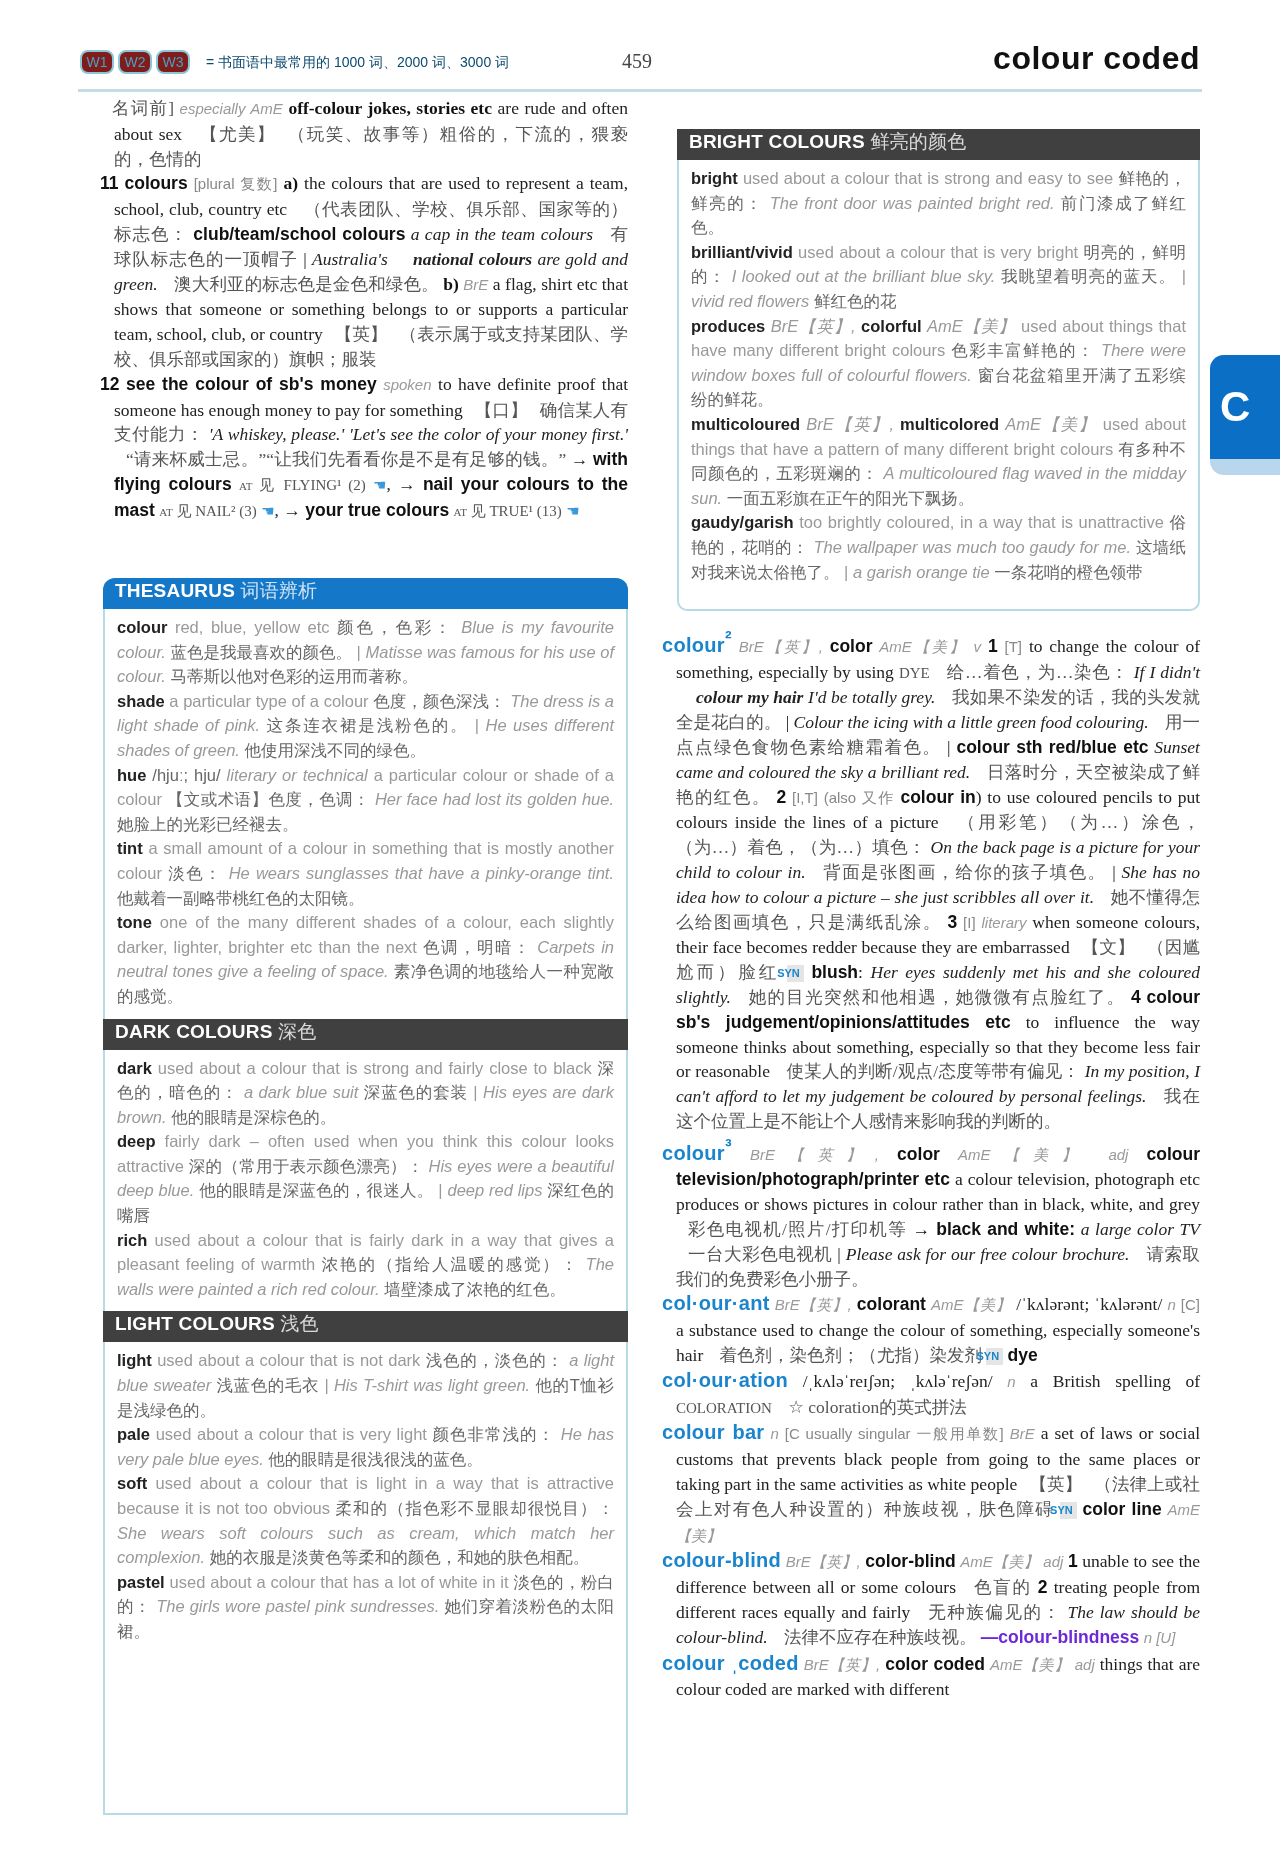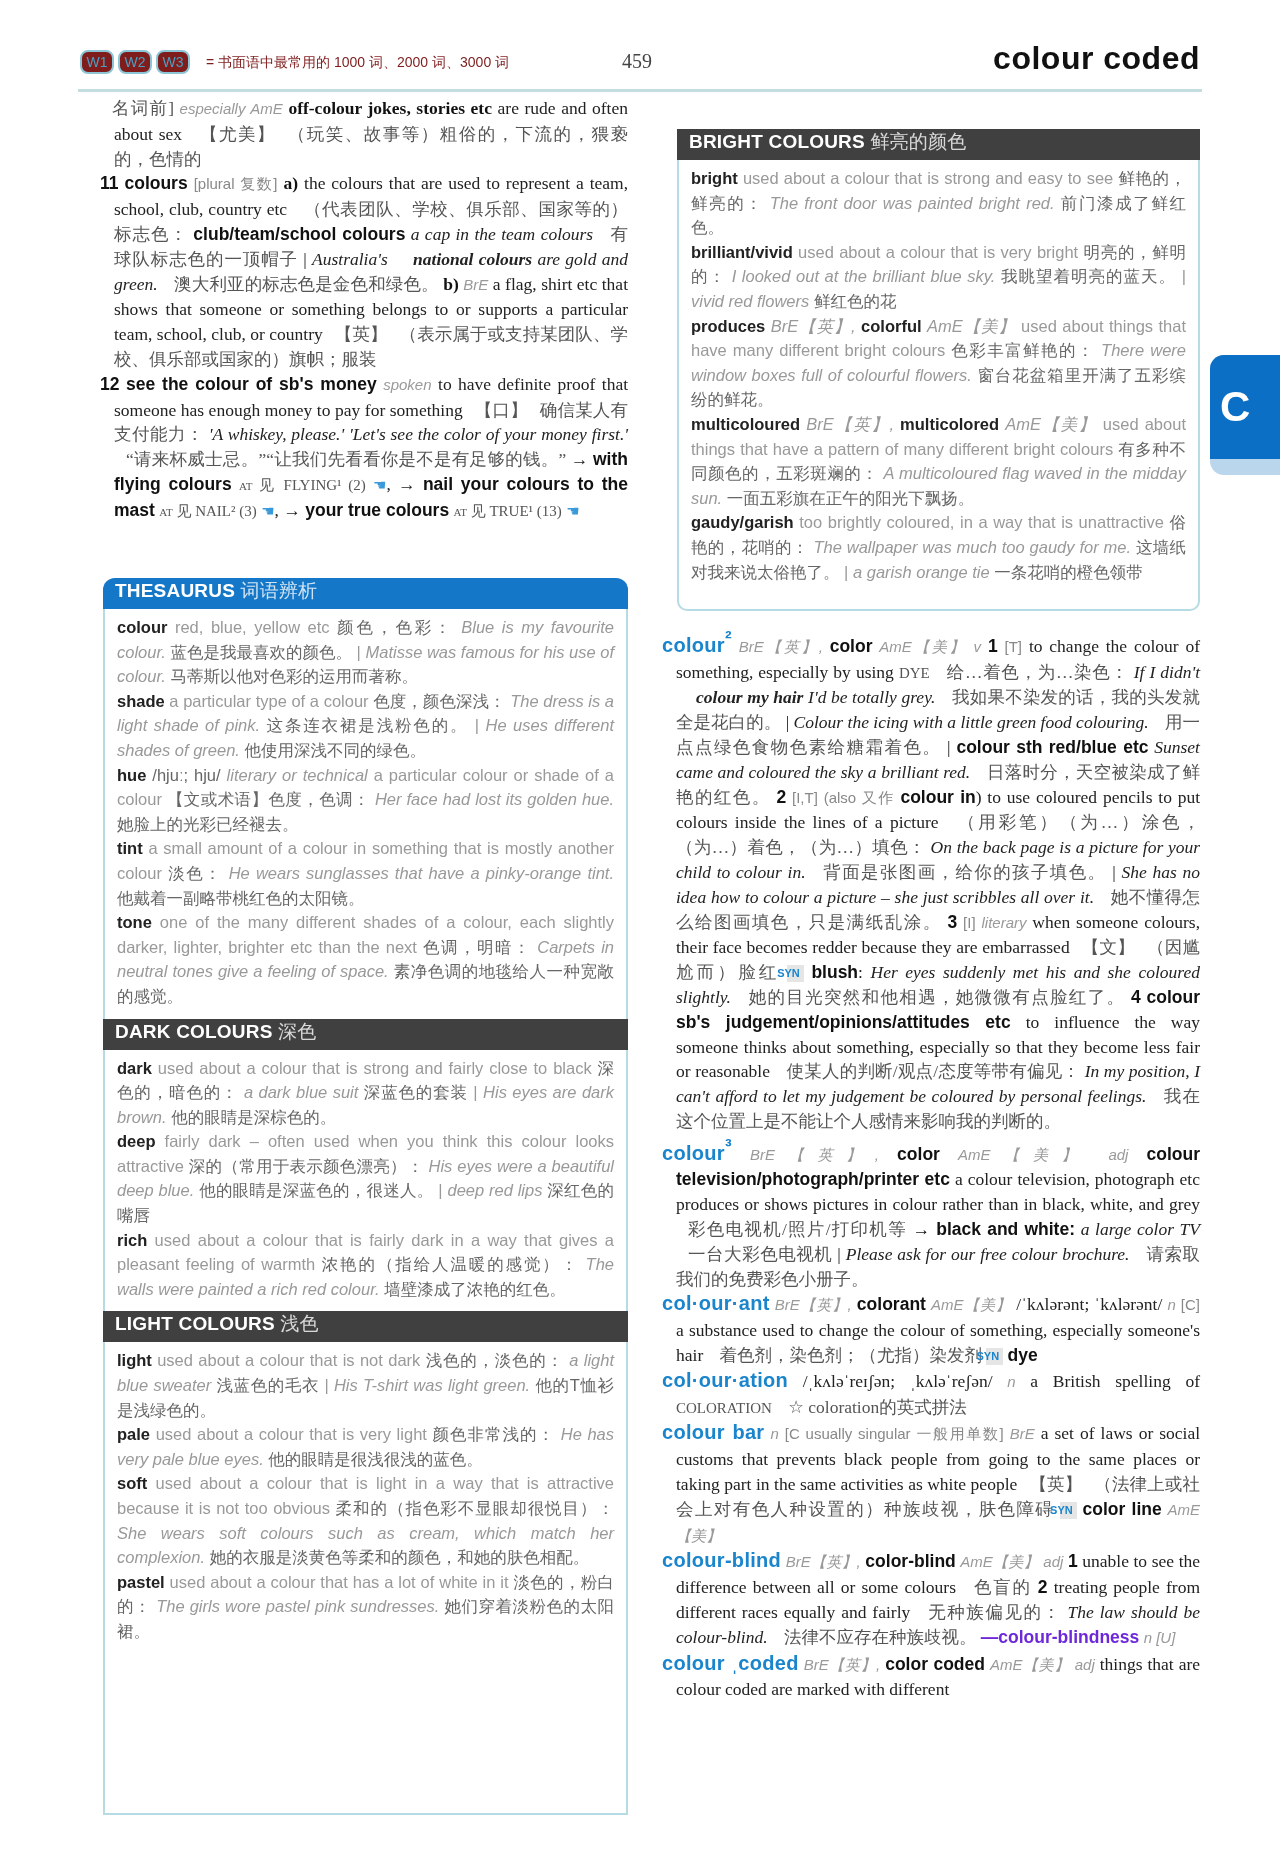--- a/index.html
+++ b/index.html
@@ -2,21 +2,21 @@
 <html><head>
 <meta charset="utf-8">
 <style>
   * { box-sizing: border-box; margin: 0; padding: 0; }
   html, body { width: 1280px; height: 1875px; background: #ffffff; overflow: hidden; }
   body { position: relative; font-family: "Liberation Serif", "DejaVu Serif", serif; color: #222; }
 
   .page-header { position: absolute; left: 78px; top: 44px; width: 1124px; height: 48px; border-bottom: 3px solid #c5dde0; }
   .freq-badges { position: absolute; left: 2px; top: 6px; display: flex; gap: 4px; align-items: center; }
   .freq-badge { display: inline-block; width: 34px; height: 24px; border: 2px solid #8cc6d6; border-radius: 8px; background: #7f1d1d; color: #4a9fc0; font: 14px "Liberation Sans", sans-serif; text-align: center; line-height: 20px; }
-  .freq-note { position: absolute; left: 128px; top: 10px; font: 14px "Liberation Sans", "DejaVu Sans", sans-serif; color: #7f1d1d; white-space: nowrap; }
+  .freq-note { position: absolute; left: 128px; top: 10px; font: 14px "Liberation Sans", "DejaVu Sans", sans-serif; color: #0c4a6e; white-space: nowrap; }
   .page-number { position: absolute; left: 544px; top: 6px; font: 20px "Liberation Serif", serif; color: #444; }
   .running-head { position: absolute; right: 2px; top: -4px; font: bold 32px "Liberation Sans", "DejaVu Sans", sans-serif; color: #111; letter-spacing: 0.5px; }
 
   .col { position: absolute; font-size: 17.5px; line-height: 24.8px; text-align: justify; }
   .col-left { left: 100px; top: 96px; width: 528px; }
   .col-right { left: 662px; top: 626px; width: 538px; }
 
   .hw { font-family: "Liberation Sans", "DejaVu Sans", sans-serif; font-weight: bold; color: #1a85cc; font-size: 20px; letter-spacing: 0.3px; }
   .b { font-weight: bold; color: #111; }
   .bs { font-family: "Liberation Sans", sans-serif; font-weight: bold; color: #111; }

